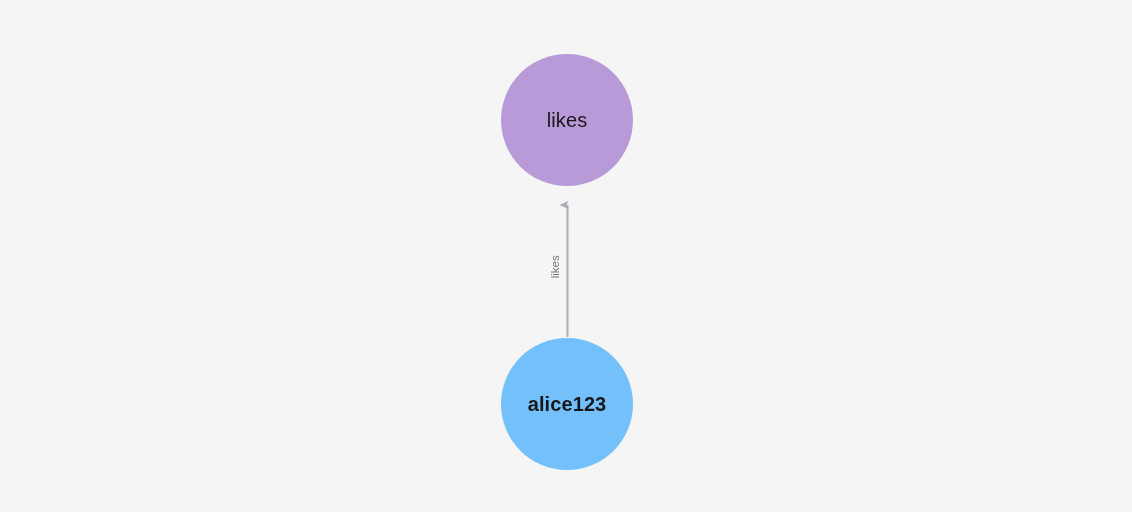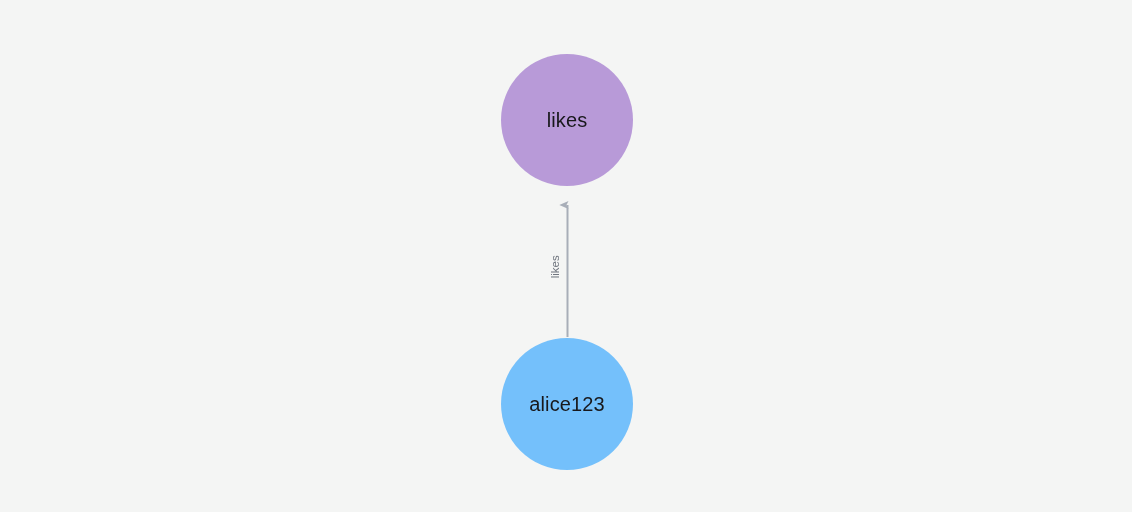--- a/index.html
+++ b/index.html
@@ -49,20 +49,21 @@
     width: 132px;
     height: 132px;
     background: #b89ad8;
   }
   #node-alice123 {
     left: 501px;
     top: 338px;
     width: 132px;
     height: 132px;
     background: #74c0fb;
+    font-weight: bold;
   }
   .edge-label {
     position: absolute;
     font-family: "Liberation Sans", sans-serif;
     font-size: 11.5px;
     line-height: 1;
     color: #70767f;
     white-space: nowrap;
     transform-origin: center center;
     transform: rotate(-90deg);

